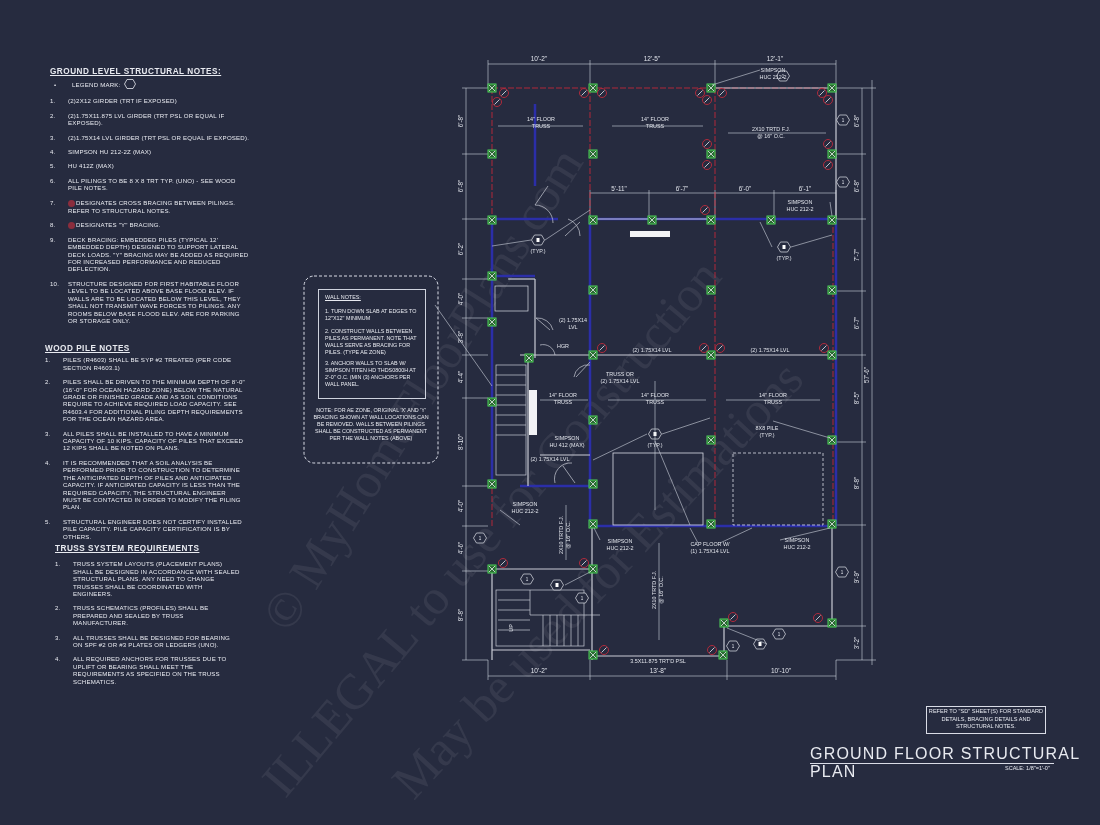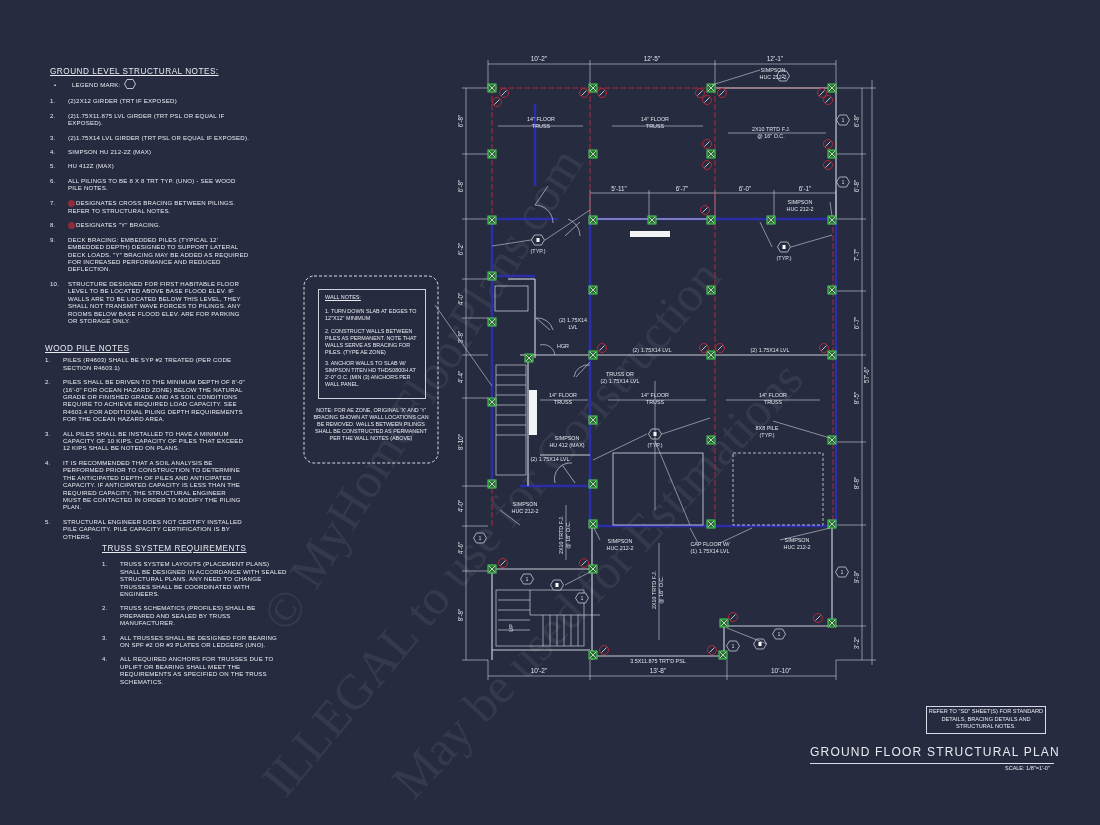--- a/index.html
+++ b/index.html
@@ -1,32 +1,32 @@
 <!DOCTYPE html>
 <html><head>
 <meta charset="utf-8">
 <style>
   html,body{margin:0;padding:0;}
   body{width:1100px;height:825px;background:#262b3f;position:relative;overflow:hidden;
        font-family:"Liberation Sans",sans-serif;color:#e6e8ef;}
   .notes{position:absolute;font-size:6.1px;line-height:7.4px;letter-spacing:0.2px;color:#e8eaf0;text-transform:uppercase;}
-  .notes h3{margin:0 0 4px 0;font-weight:normal;font-size:8.2px;text-decoration:underline;letter-spacing:0.5px;}
+  .notes h3{margin:0 0 4px 0;font-weight:bold;font-size:8.2px;text-decoration:underline;letter-spacing:0.5px;}
   .note-item{display:flex;margin-bottom:7px;}
   .note-num{width:18px;flex:none;}
   .note-txt{flex:1;}
   .legend-row{display:flex;align-items:center;margin:0 0 8px 4px;}
   .legend-row .bullet{width:18px;}
   .hexmark{display:inline-block;width:12px;height:10px;margin-left:4px;vertical-align:middle;}
   .xmark,.ymark{display:inline-block;width:7px;height:7px;border-radius:50%;background:#8b2d3d;vertical-align:middle;margin-right:1px;}
   #wall-notes{position:absolute;left:300px;top:272px;width:142px;height:195px;}
   #wall-notes .box{position:absolute;left:18px;top:17px;width:106px;height:108px;border:1px solid #cfd3de;}
   #wall-notes .txt{position:absolute;font-size:5.4px;line-height:7px;text-transform:uppercase;color:#e8eaf0;}
   #plan{position:absolute;left:0;top:0;}
   .ref-box{position:absolute;left:926px;top:706px;width:120px;height:28px;border:1px solid #d9dce6;font-size:5.6px;line-height:7.5px;text-align:center;text-transform:uppercase;padding-top:1px;box-sizing:border-box;}
-  .title{position:absolute;left:810px;top:745px;font-size:12px;letter-spacing:1.2px;text-transform:uppercase;color:#e8eaf0;font-weight:normal;}
+  .title{position:absolute;left:810px;top:745px;font-size:16px;letter-spacing:1.2px;text-transform:uppercase;color:#e8eaf0;font-weight:normal;}
   .title-line{position:absolute;left:810px;top:763px;width:244px;height:1px;background:#d9dce6;}
   .scale{position:absolute;left:1005px;top:765px;font-size:5.5px;text-transform:uppercase;}
   .wm{position:absolute;font-family:"Liberation Serif",serif;color:rgba(255,255,255,0.07);font-size:50px;white-space:nowrap;transform-origin:left top;pointer-events:none;}
 </style>
 </head>
 <body>
 
 <div class="wm" style="left:250px;top:610px;transform:rotate(-58deg);">© MyHomeFloorPlans.com</div>
 <div class="wm" style="left:250px;top:770px;transform:rotate(-50deg);">ILLEGAL to use for Construction</div>
 <div class="wm" style="left:380px;top:770px;transform:rotate(-47deg);">May be used for Estimations</div>
@@ -99,21 +99,21 @@
   <div class="note-item">
       <span class="note-num">4.</span>
       <span class="note-txt">IT IS RECOMMENDED THAT A SOIL ANALYSIS BE PERFORMED PRIOR TO CONSTRUCTION TO DETERMINE THE ANTICIPATED DEPTH OF PILES AND ANTICIPATED CAPACITY. IF ANTICIPATED CAPACITY IS LESS THAN THE REQUIRED CAPACITY, THE STRUCTURAL ENGINEER MUST BE CONTACTED IN ORDER TO MODIFY THE PILING PLAN.</span>
     </div>
   <div class="note-item">
       <span class="note-num">5.</span>
       <span class="note-txt">STRUCTURAL ENGINEER DOES NOT CERTIFY INSTALLED PILE CAPACITY. PILE CAPACITY CERTIFICATION IS BY OTHERS.</span>
     </div>
 </div>
 
-<div class="notes" style="left:55px;top:545px;width:185px;margin-left:47px;">
+<div class="notes" style="left:55px;top:545px;width:185px;">
   <h3 style="margin-bottom:8px;">TRUSS SYSTEM REQUIREMENTS</h3>
   <div class="note-item">
       <span class="note-num" style="width:18px;">1.</span>
       <span class="note-txt">TRUSS SYSTEM LAYOUTS (PLACEMENT PLANS) SHALL BE DESIGNED IN ACCORDANCE WITH SEALED STRUCTURAL PLANS. ANY NEED TO CHANGE TRUSSES SHALL BE COORDINATED WITH ENGINEERS.</span>
     </div>
   <div class="note-item">
       <span class="note-num" style="width:18px;">2.</span>
       <span class="note-txt">TRUSS SCHEMATICS (PROFILES) SHALL BE PREPARED AND SEALED BY TRUSS MANUFACTURER.</span>
     </div>
   <div class="note-item">

